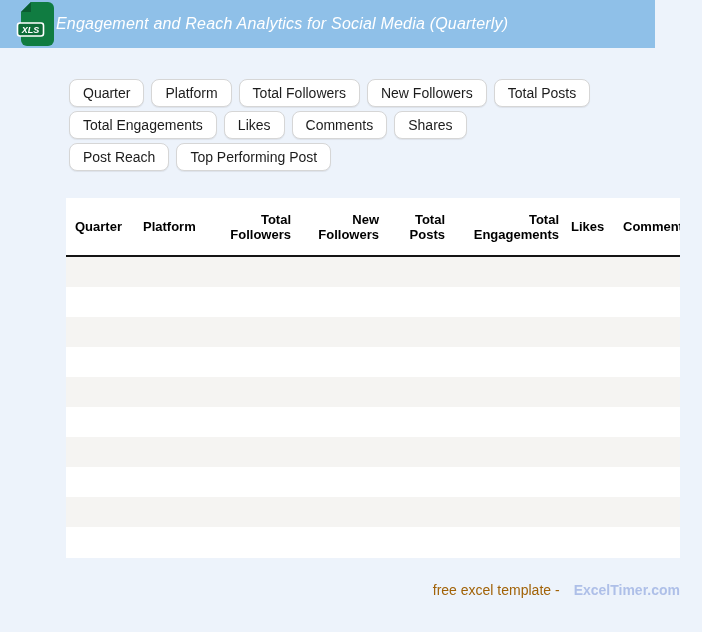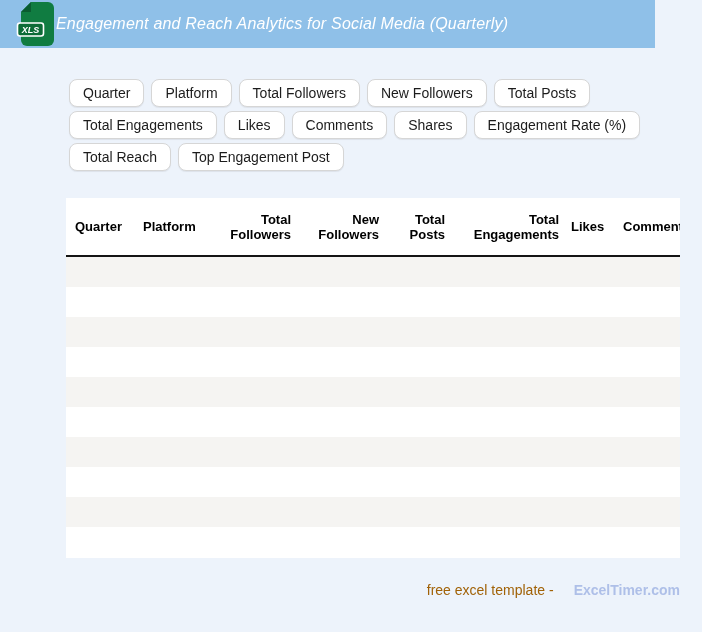--- a/index.html
+++ b/index.html
@@ -45,21 +45,21 @@
   }
   .tbody .trow{height:30px;}
   .trow.odd{background:#f5f4f2;}
   .trow.even{background:#ffffff;}
   
   .footer{
     position:absolute;top:582px;left:0;width:680px;text-align:right;
     font-size:14px;white-space:nowrap;
   }
   .footer .plain{color:#a16207;}
-  .footer .brand{color:#aebfe8;font-weight:bold;margin-left:20px;cursor:pointer;}
+  .footer .brand{color:#aebfe8;font-weight:bold;margin-left:14px;cursor:pointer;}
 </style>
 </head>
 <body>
 
 <div class="titlebar">
   <svg class="file-icon" viewBox="0 0 40 46">
     <path d="M15 1 h17 a6 6 0 0 1 6 6 v32 a6 6 0 0 1 -6 6 h-21 a6 6 0 0 1 -6 -6 V11 z" fill="#107c41"></path>
     <path d="M15 1 L5 11 h10 z" fill="#0a5c30"></path>
     <rect x="1.5" y="22" width="26" height="13" rx="2.5" fill="#0c6b36" stroke="#ffffff" stroke-width="1.6"></rect>
     <text x="14.5" y="32" text-anchor="middle" font-family="Liberation Sans, sans-serif" font-size="9" font-weight="bold" fill="#ffffff">XLS</text>
@@ -73,25 +73,24 @@
       <button class="chip">Platform</button>
       <button class="chip">Total Followers</button>
       <button class="chip">New Followers</button>
       <button class="chip">Total Posts</button>
     </div>
   <div class="chip-row">
       <button class="chip">Total Engagements</button>
       <button class="chip">Likes</button>
       <button class="chip">Comments</button>
       <button class="chip">Shares</button>
-      <button class="chip">Engagement Rate (%)</button>
     </div>
   <div class="chip-row">
-      <button class="chip">Total Reach</button>
-      <button class="chip">Top Engagement Post</button>
+      <button class="chip">Post Reach</button>
+      <button class="chip">Top Performing Post</button>
     </div>
 </div>
 
 <div class="table-card">
   <div class="thead">
       <div class="th" style="width: 60px; margin-left: 9px; text-align: left;">Quarter</div>
       <div class="th" style="width: 62px; margin-left: 8px; text-align: left;">Platform</div>
       <div class="th" style="width: 82px; margin-left: 4px; text-align: right;">Total Followers</div>
       <div class="th" style="width: 84px; margin-left: 4px; text-align: right;">New Followers</div>
       <div class="th" style="width: 62px; margin-left: 4px; text-align: right;">Total Posts</div>

